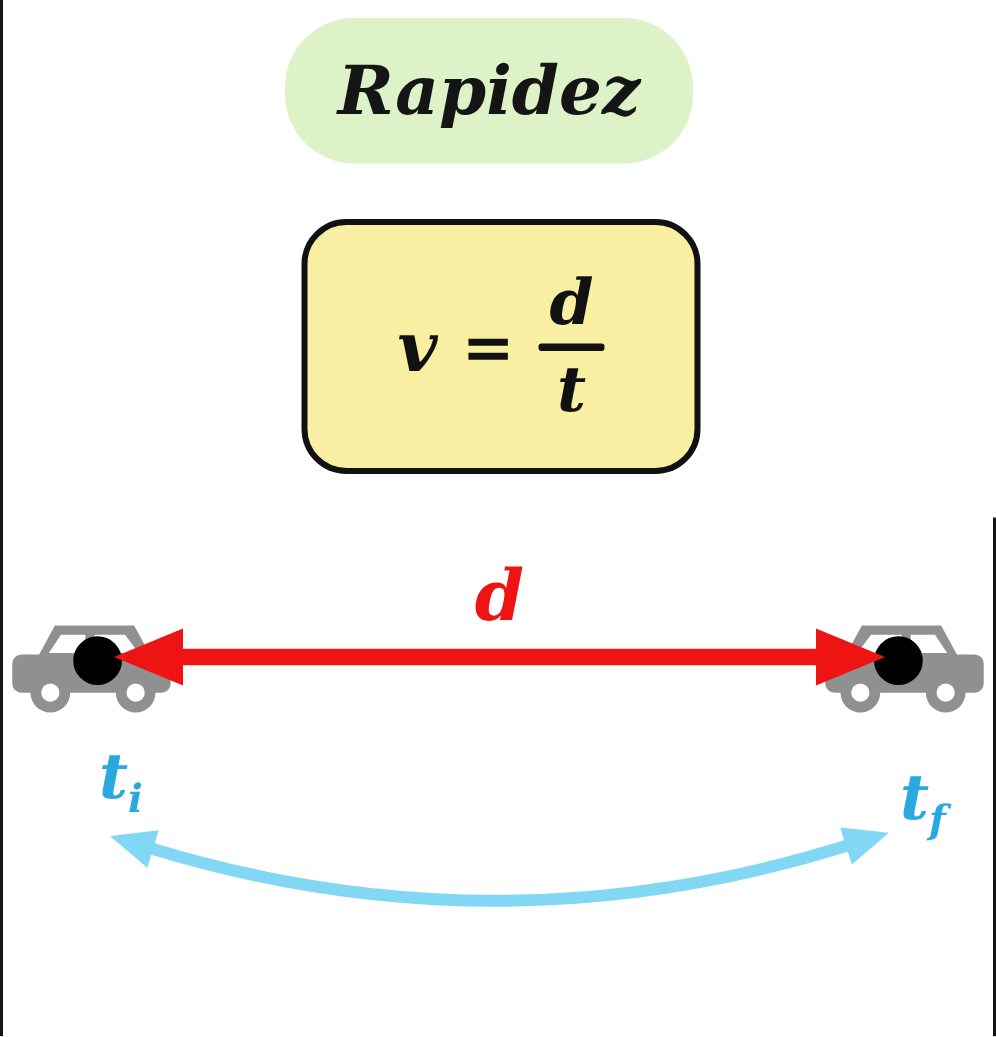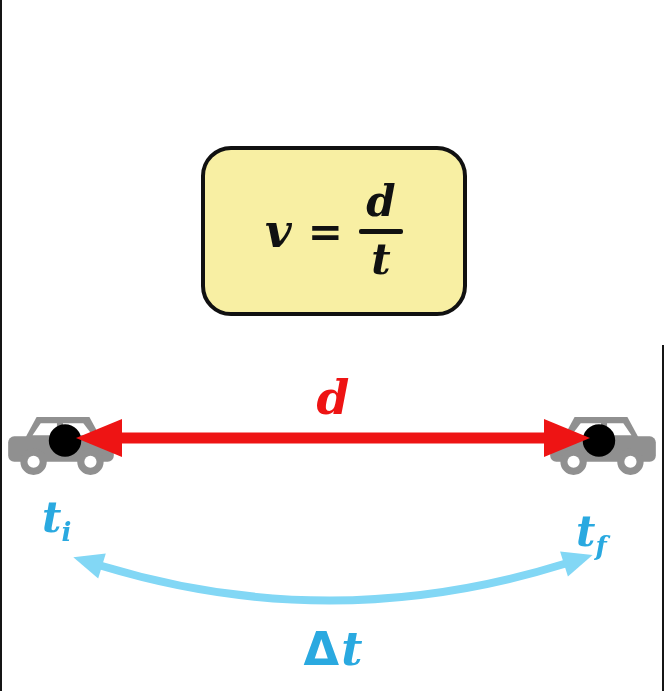--- a/index.html
+++ b/index.html
@@ -45,21 +45,21 @@
   .red-arrow .shaft,.red-arrow .head{fill:var(--arrow-red,#ee1414);}
 
   .d-label{
     position:absolute;left:76px;top:374px;width:514px;text-align:center;
     font-style:italic;font-weight:bold;font-size:47px;
     color:var(--arrow-red,#ee1414);line-height:1;
   }
 
   .time-label{
     position:absolute;font-style:italic;font-weight:bold;font-size:42px;
-    color:var(--label-cyan,#2aa9e0);line-height:1;
+    color:var(--label-cyan,#2aa9e0);line-height:1;margin-left:24px;
   }
   .time-label sub{font-size:0.62em;font-weight:bold;vertical-align:-0.35em;}
   .time-label.ti{left:42px;top:497px;}
   .time-label.tf{left:576px;top:511px;}
 
   .arc-arrow{position:absolute;left:66px;top:544px;width:534px;height:94px;}
   .arc-arrow .curve{stroke:var(--arc-blue,#82d7f5);stroke-width:8;fill:none;stroke-linecap:round;}
   .arc-arrow .head{fill:var(--arc-blue,#82d7f5);}
 
   .dt-label{
@@ -70,20 +70,23 @@
   .dt-label .t{font-family:"DejaVu Serif",serif;font-style:italic;margin-left:2px;}
 </style>
 </head>
 <body>
 
 <div class="canvas">
 
   <div class="edge left"></div>
   <div class="edge right"></div>
 
+  <div class="badge">
+    <span>Rapidez</span>
+  </div>
 
   <div class="card">
     <span class="v">v</span>
     <span class="eq">=</span>
     <span class="frac">
       <span class="num">d</span>
       <span class="bar"></span>
       <span class="den">t</span>
     </span>
   </div>
@@ -123,15 +126,14 @@
   <div class="time-label ti"><span>t</span><sub>i</sub></div>
 
   <div class="time-label tf"><span>t</span><sub>f</sub></div>
 
   <svg class="arc-arrow" viewBox="0 0 534 94">
     <path class="curve" d="M 36,22 Q 267,92 498,20"></path>
     <polygon class="head" points="7.3,13.3 39.8,9.5 32.2,34.5"></polygon>
     <polygon class="head" points="526.6,11.1 501.9,32.4 494.1,7.6"></polygon>
   </svg>
 
-  <div class="dt-label"><span class="delta">Δ</span><span class="t">t</span></div>
 
 </div>
 
 </body></html>

